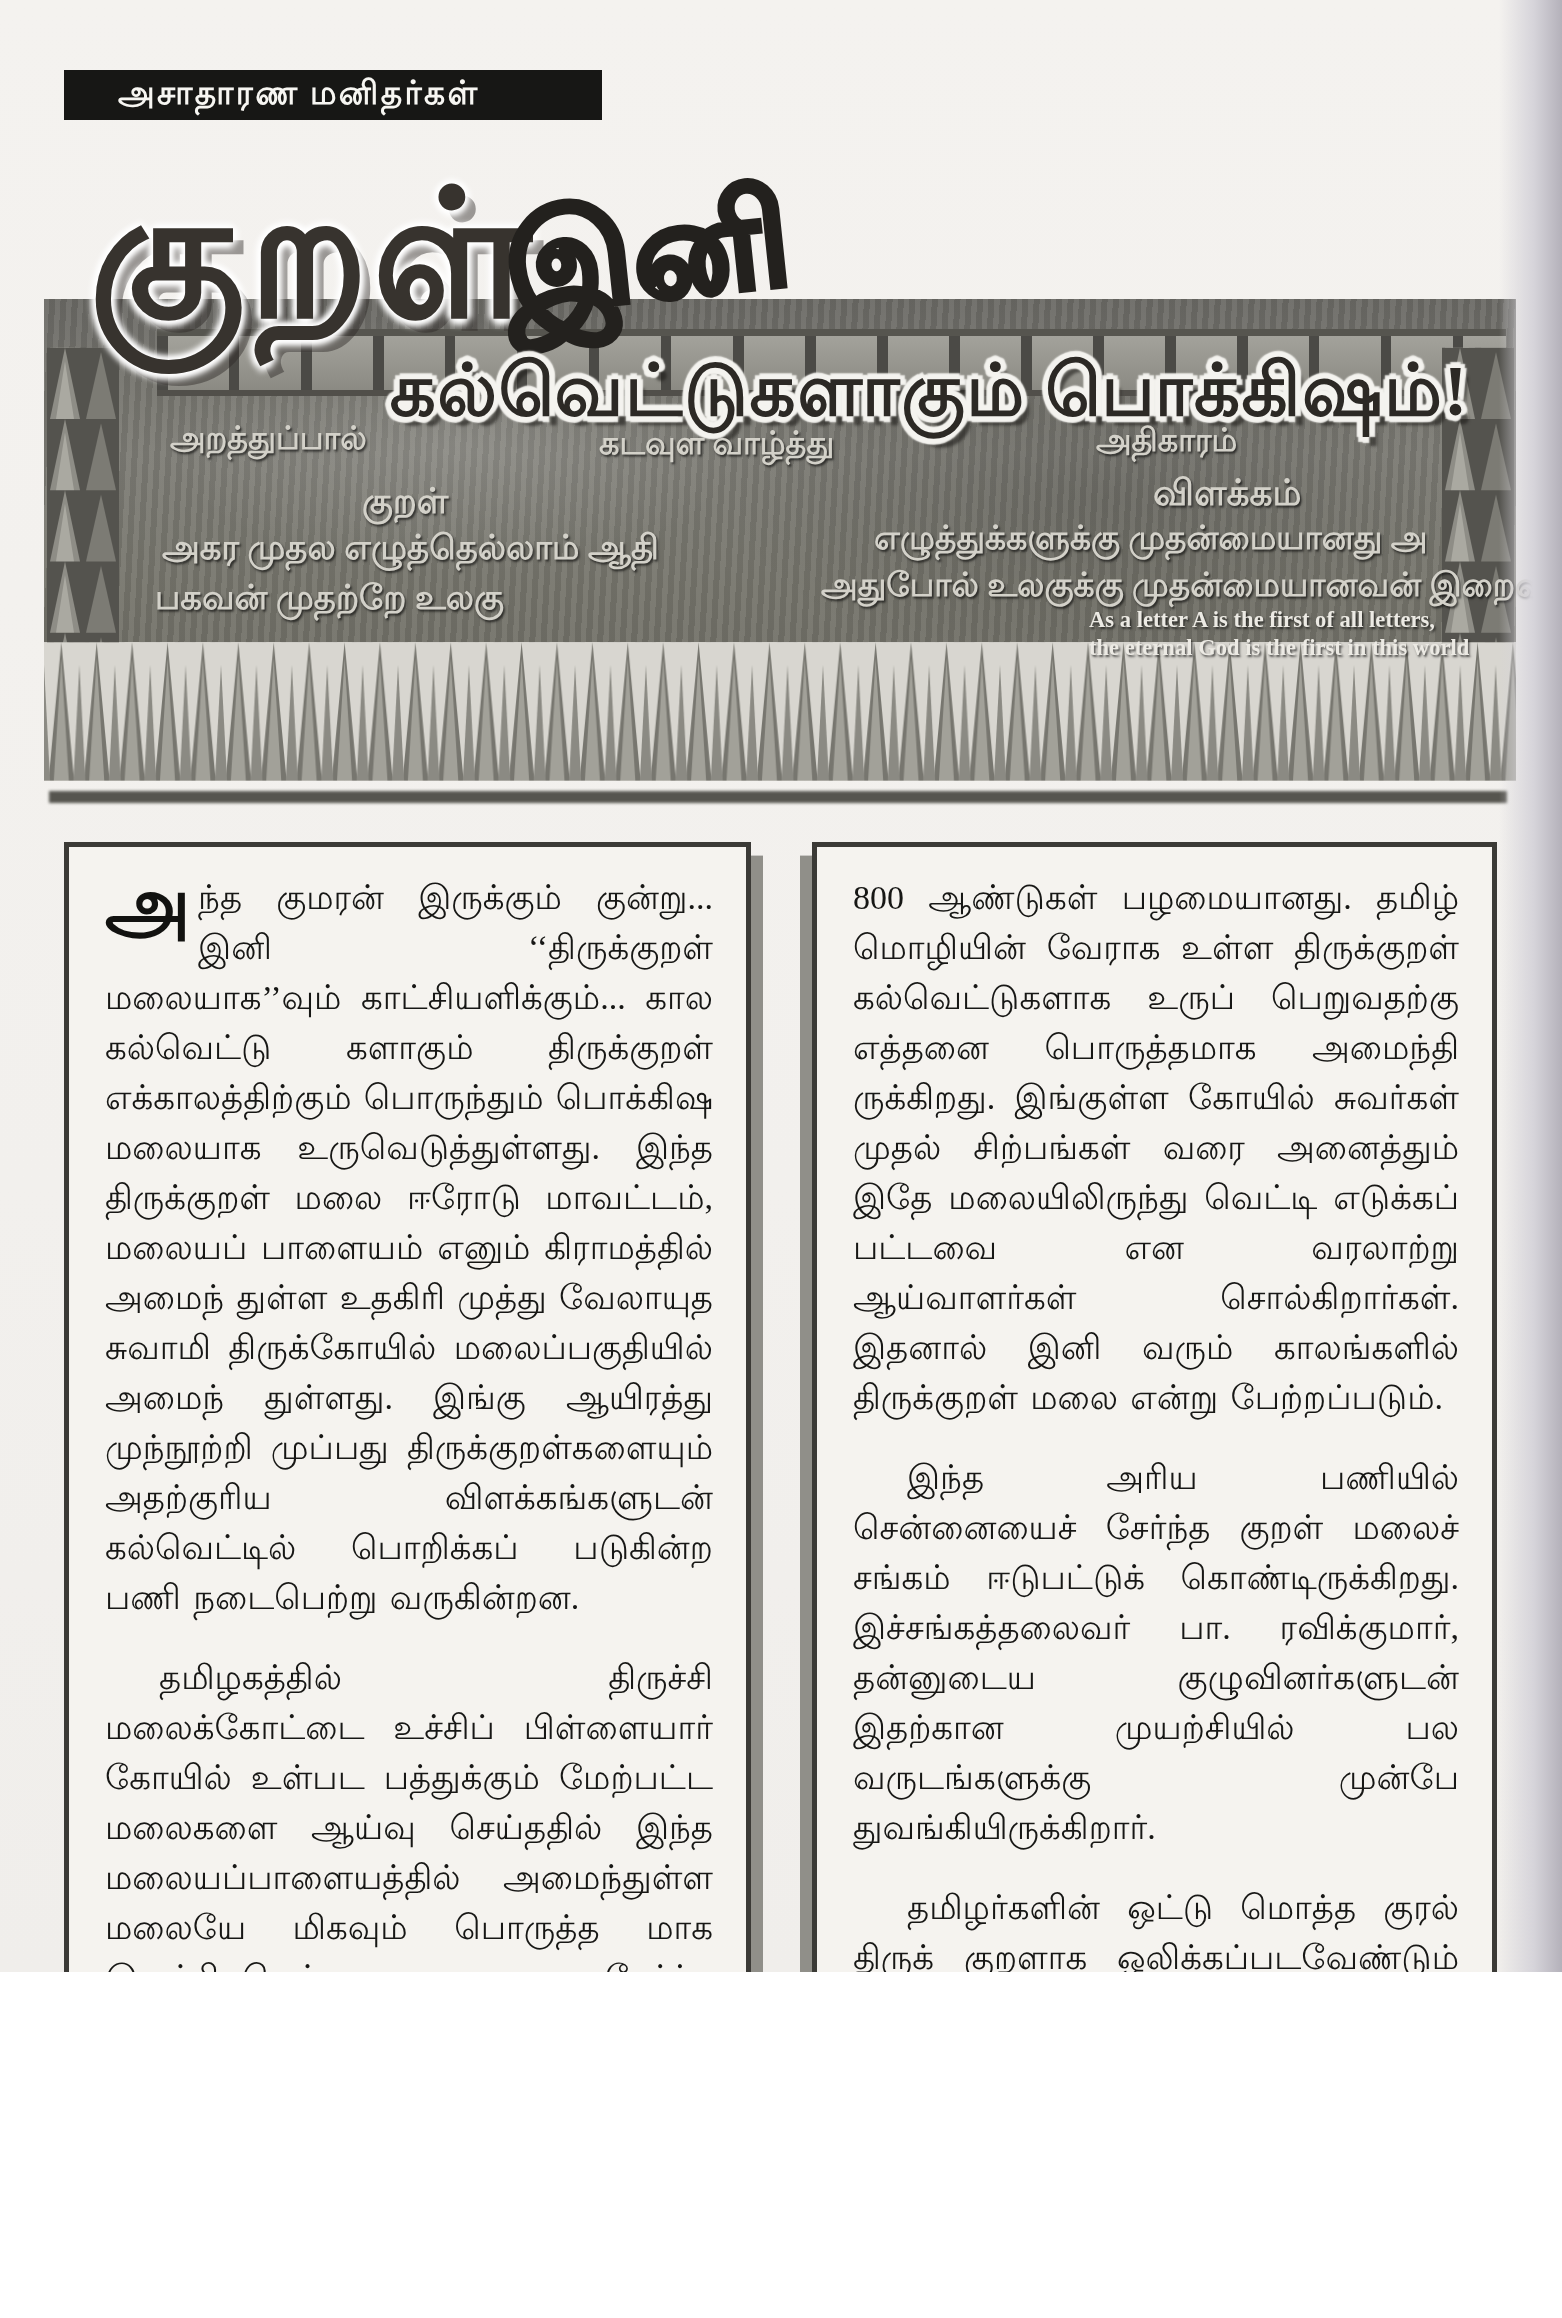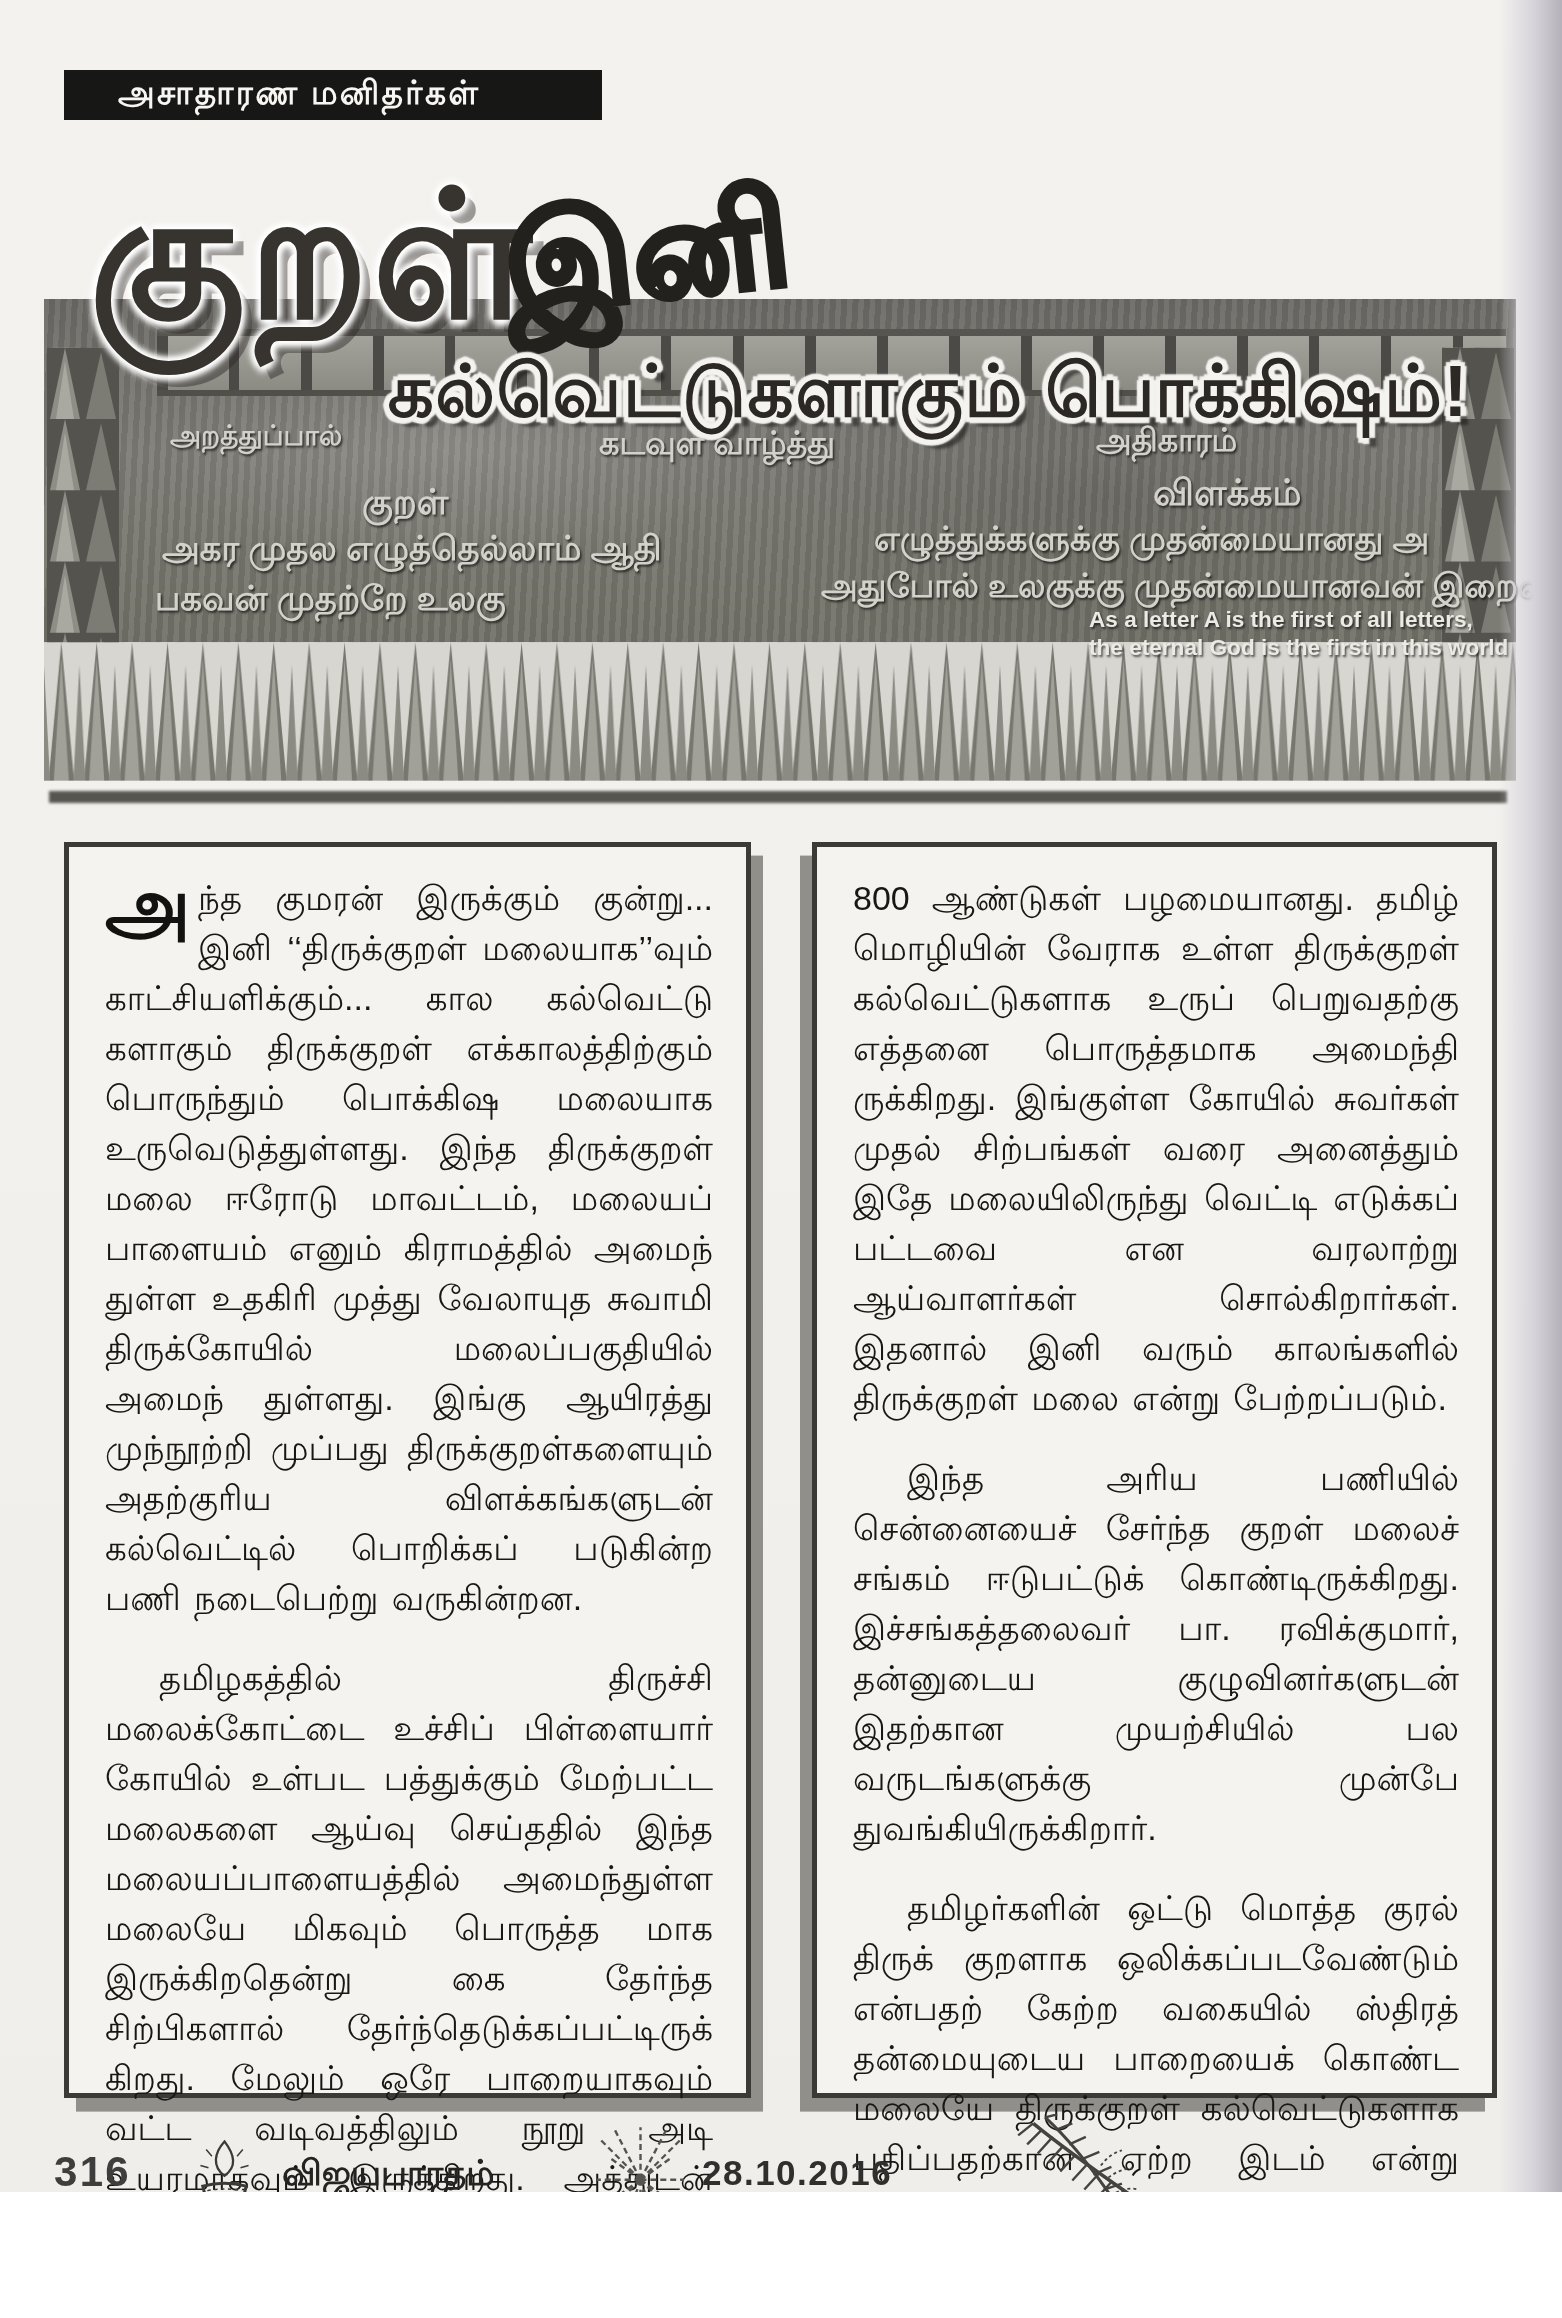--- a/index.html
+++ b/index.html
@@ -1,20 +1,20 @@
 <!DOCTYPE html>
 <html style="font-size:12px"><head>
 <meta charset="utf-8">
 <style>
   html,body{margin:0;padding:0;}
   .page{
     position:relative;
-    width:1562px;height:2192px;
+    width:1562px;height:1972px;
     background:linear-gradient(180deg,#f4f2ef 0%,#f2f0ed 60%,#f0eeeb 100%);
-    font-family:Liberation Sans, sans-serif;
+    font-family:Liberation Serif, serif;
     overflow:hidden;
   }
   
   .scan-edge{
     position:absolute;top:0;right:0;width:63px;height:100%;
     background:linear-gradient(90deg,rgba(205,203,208,0) 0%,#d6d4da 55%,#b4b1ba 100%);
   }
   
   .kicker-band{
     position:absolute;left:64px;top:70px;width:538px;height:50px;
@@ -129,21 +129,21 @@
         </pattern>
       </defs>
       <rect width="1954" height="184" fill="url(#spB)"></rect>
     </svg>
     <div class="shadow-line"></div>
 
     <div class="t-word1">குறள்</div>
     <div class="t-word2">இனி</div>
     <div class="t-line2">கல்வெட்டுகளாகும் பொக்கிஷம்!</div>
 
-    <div class="etch" style="left:126px;top:260px;font-size:28px;">அறத்துப்பால்</div>
+    <div class="etch" style="left:126px;top:260px;font-size:32px;">அறத்துப்பால்</div>
     <div class="etch" style="left:555px;top:265px;font-size:32px;">கடவுள வாழ்த்து</div>
     <div class="etch" style="left:1052px;top:262px;font-size:32px;">அதிகாரம்</div>
 
     <div class="etch" style="left:318px;top:322px;font-size:35px;">குறள்</div>
     <div class="etch" style="left:111px;top:419px;font-size:34px;">பகவன் முதற்றே உலகு</div>
     <div class="etch" style="left:118px;top:369px;font-size:34px;">அகர முதல எழுத்தெல்லாம் ஆதி</div>
 
     <div class="etch" style="left:1109px;top:312px;font-size:36px;">விளக்கம்</div>
     <div class="etch" style="left:830px;top:360px;font-size:33px;">எழுத்துக்களுக்கு முதன்மையானது அ</div>
     <div class="etch" style="left:777px;top:407px;font-size:33px;">அதுபோல் உலகுக்கு முதன்மையானவன் இறைவன்</div>

